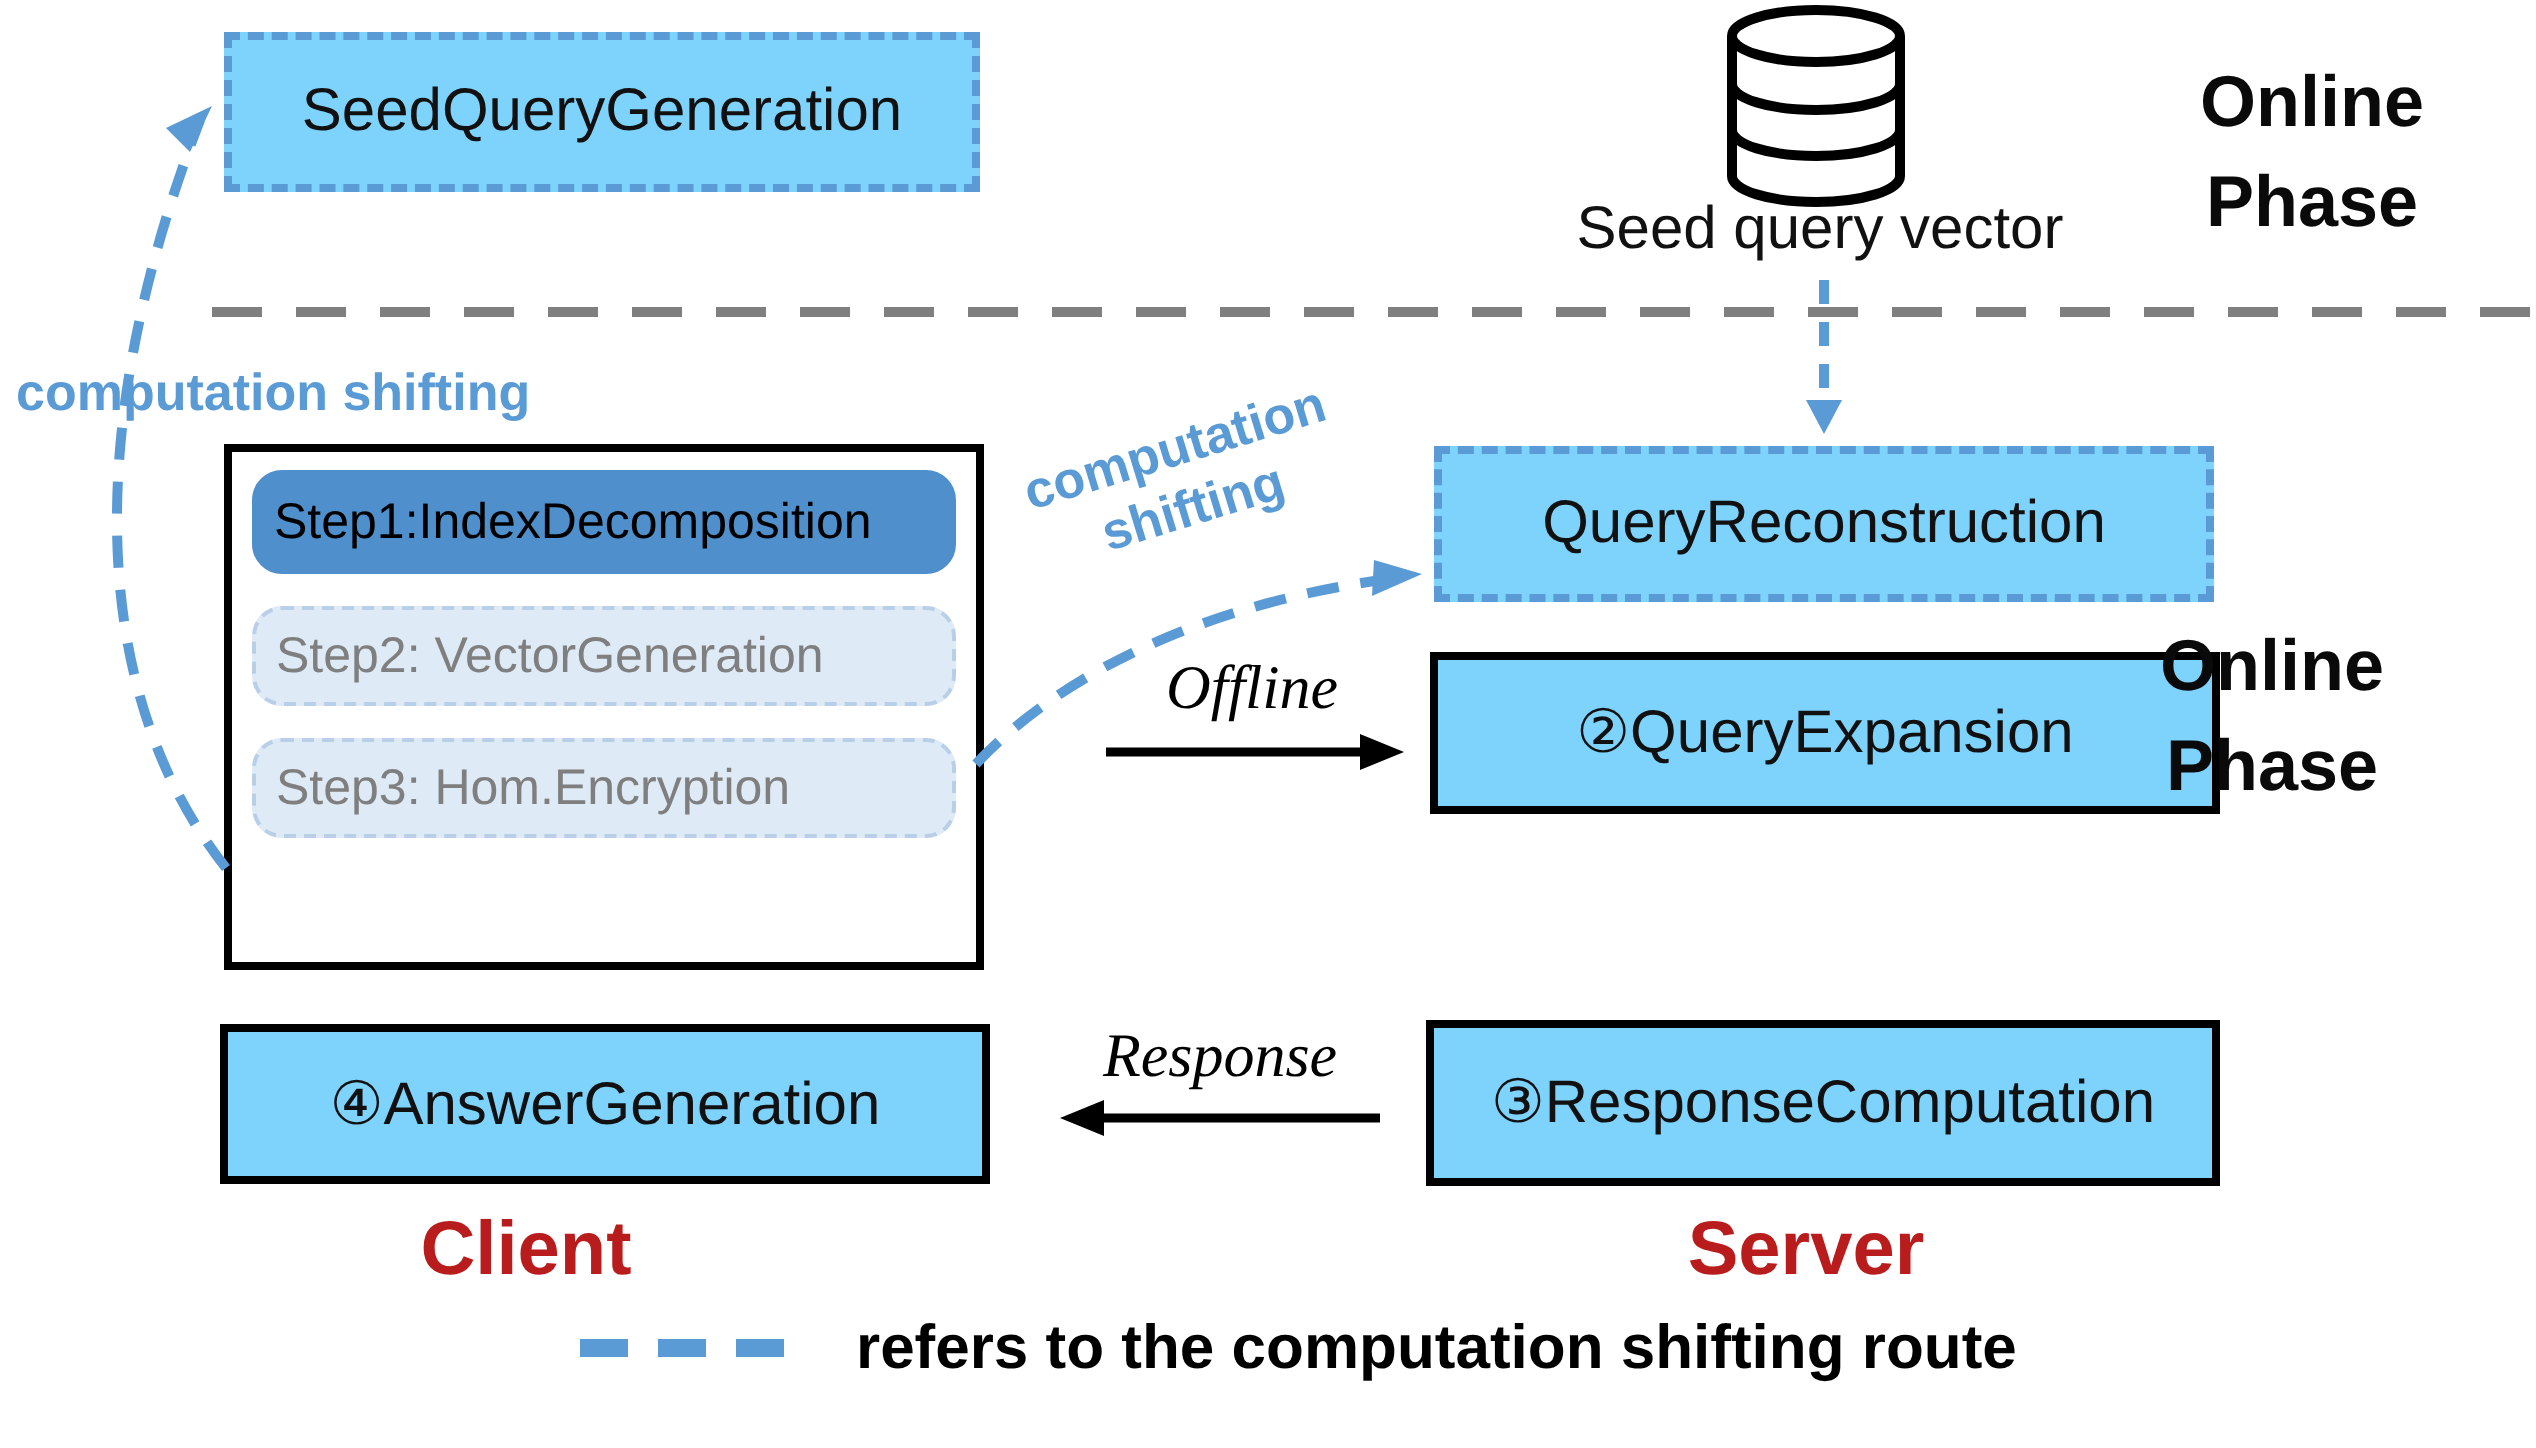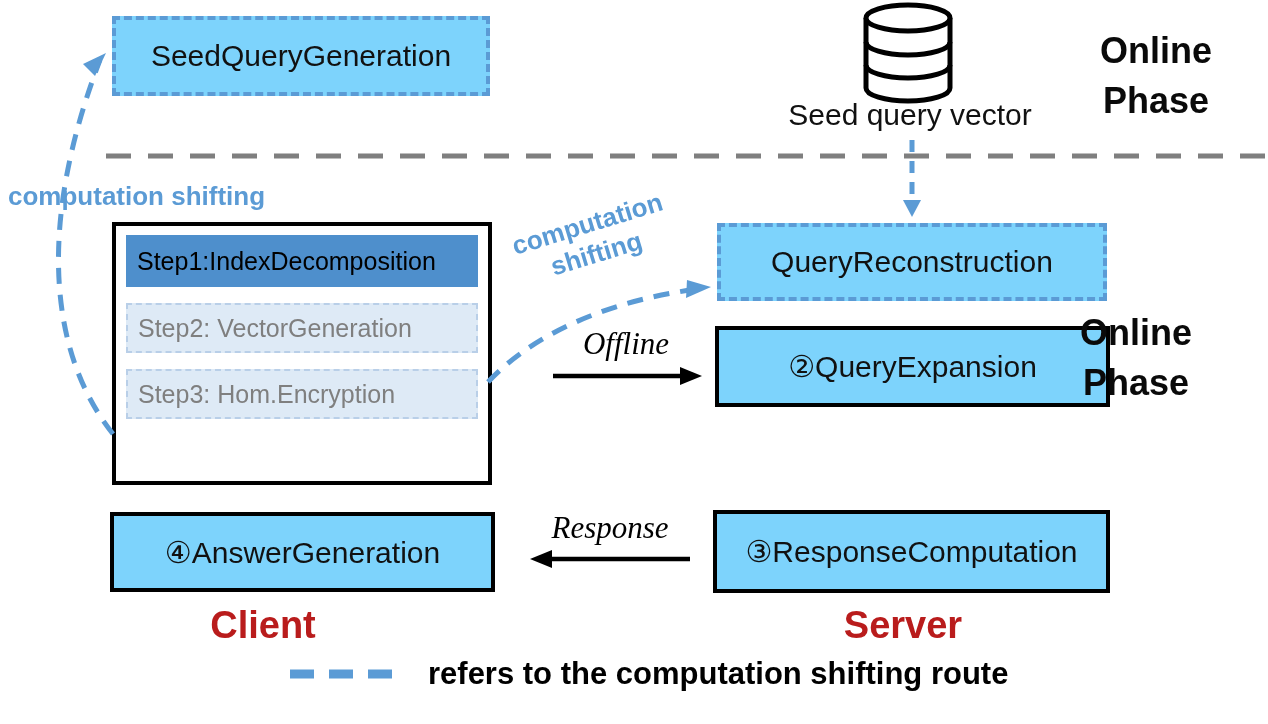--- a/index.html
+++ b/index.html
@@ -23,21 +23,21 @@
   #response-computation{left:713px;top:510px;width:397px;height:83px;}
 
   #request-generation{
     left:112px;top:222px;width:380px;height:263px;z-index:10;
     position:absolute;box-sizing:border-box;background:#fff;
     border:4px solid #000;padding:4px 6px 0 6px;
   }
   .reqgen-title{text-align:center;font-size:30px;height:58px;line-height:58px;}
   .step{
     display:flex;align-items:center;box-sizing:border-box;
-    padding-left:10px;font-size:25px;margin:0 4px;
+    padding-left:10px;font-size:25px;margin:0 4px;border-radius:15px;
   }
   .step-active{background:#4E8FCC;border:1px solid #4E8FCC;color:#000;height:52px;margin-top:5px;}
   .step-pending{background:#DEEAF6;border:2px dashed #B9CFE8;color:#7F7F7F;height:50px;margin-top:16px;}
 
   .phase-label{
     position:absolute;width:160px;text-align:center;font-weight:bold;
     font-size:36px;line-height:1.38;color:#0a0a0a;z-index:10;
   }
   #offline-phase{left:1076px;top:26px;}
   #online-phase{left:1056px;top:308px;}

